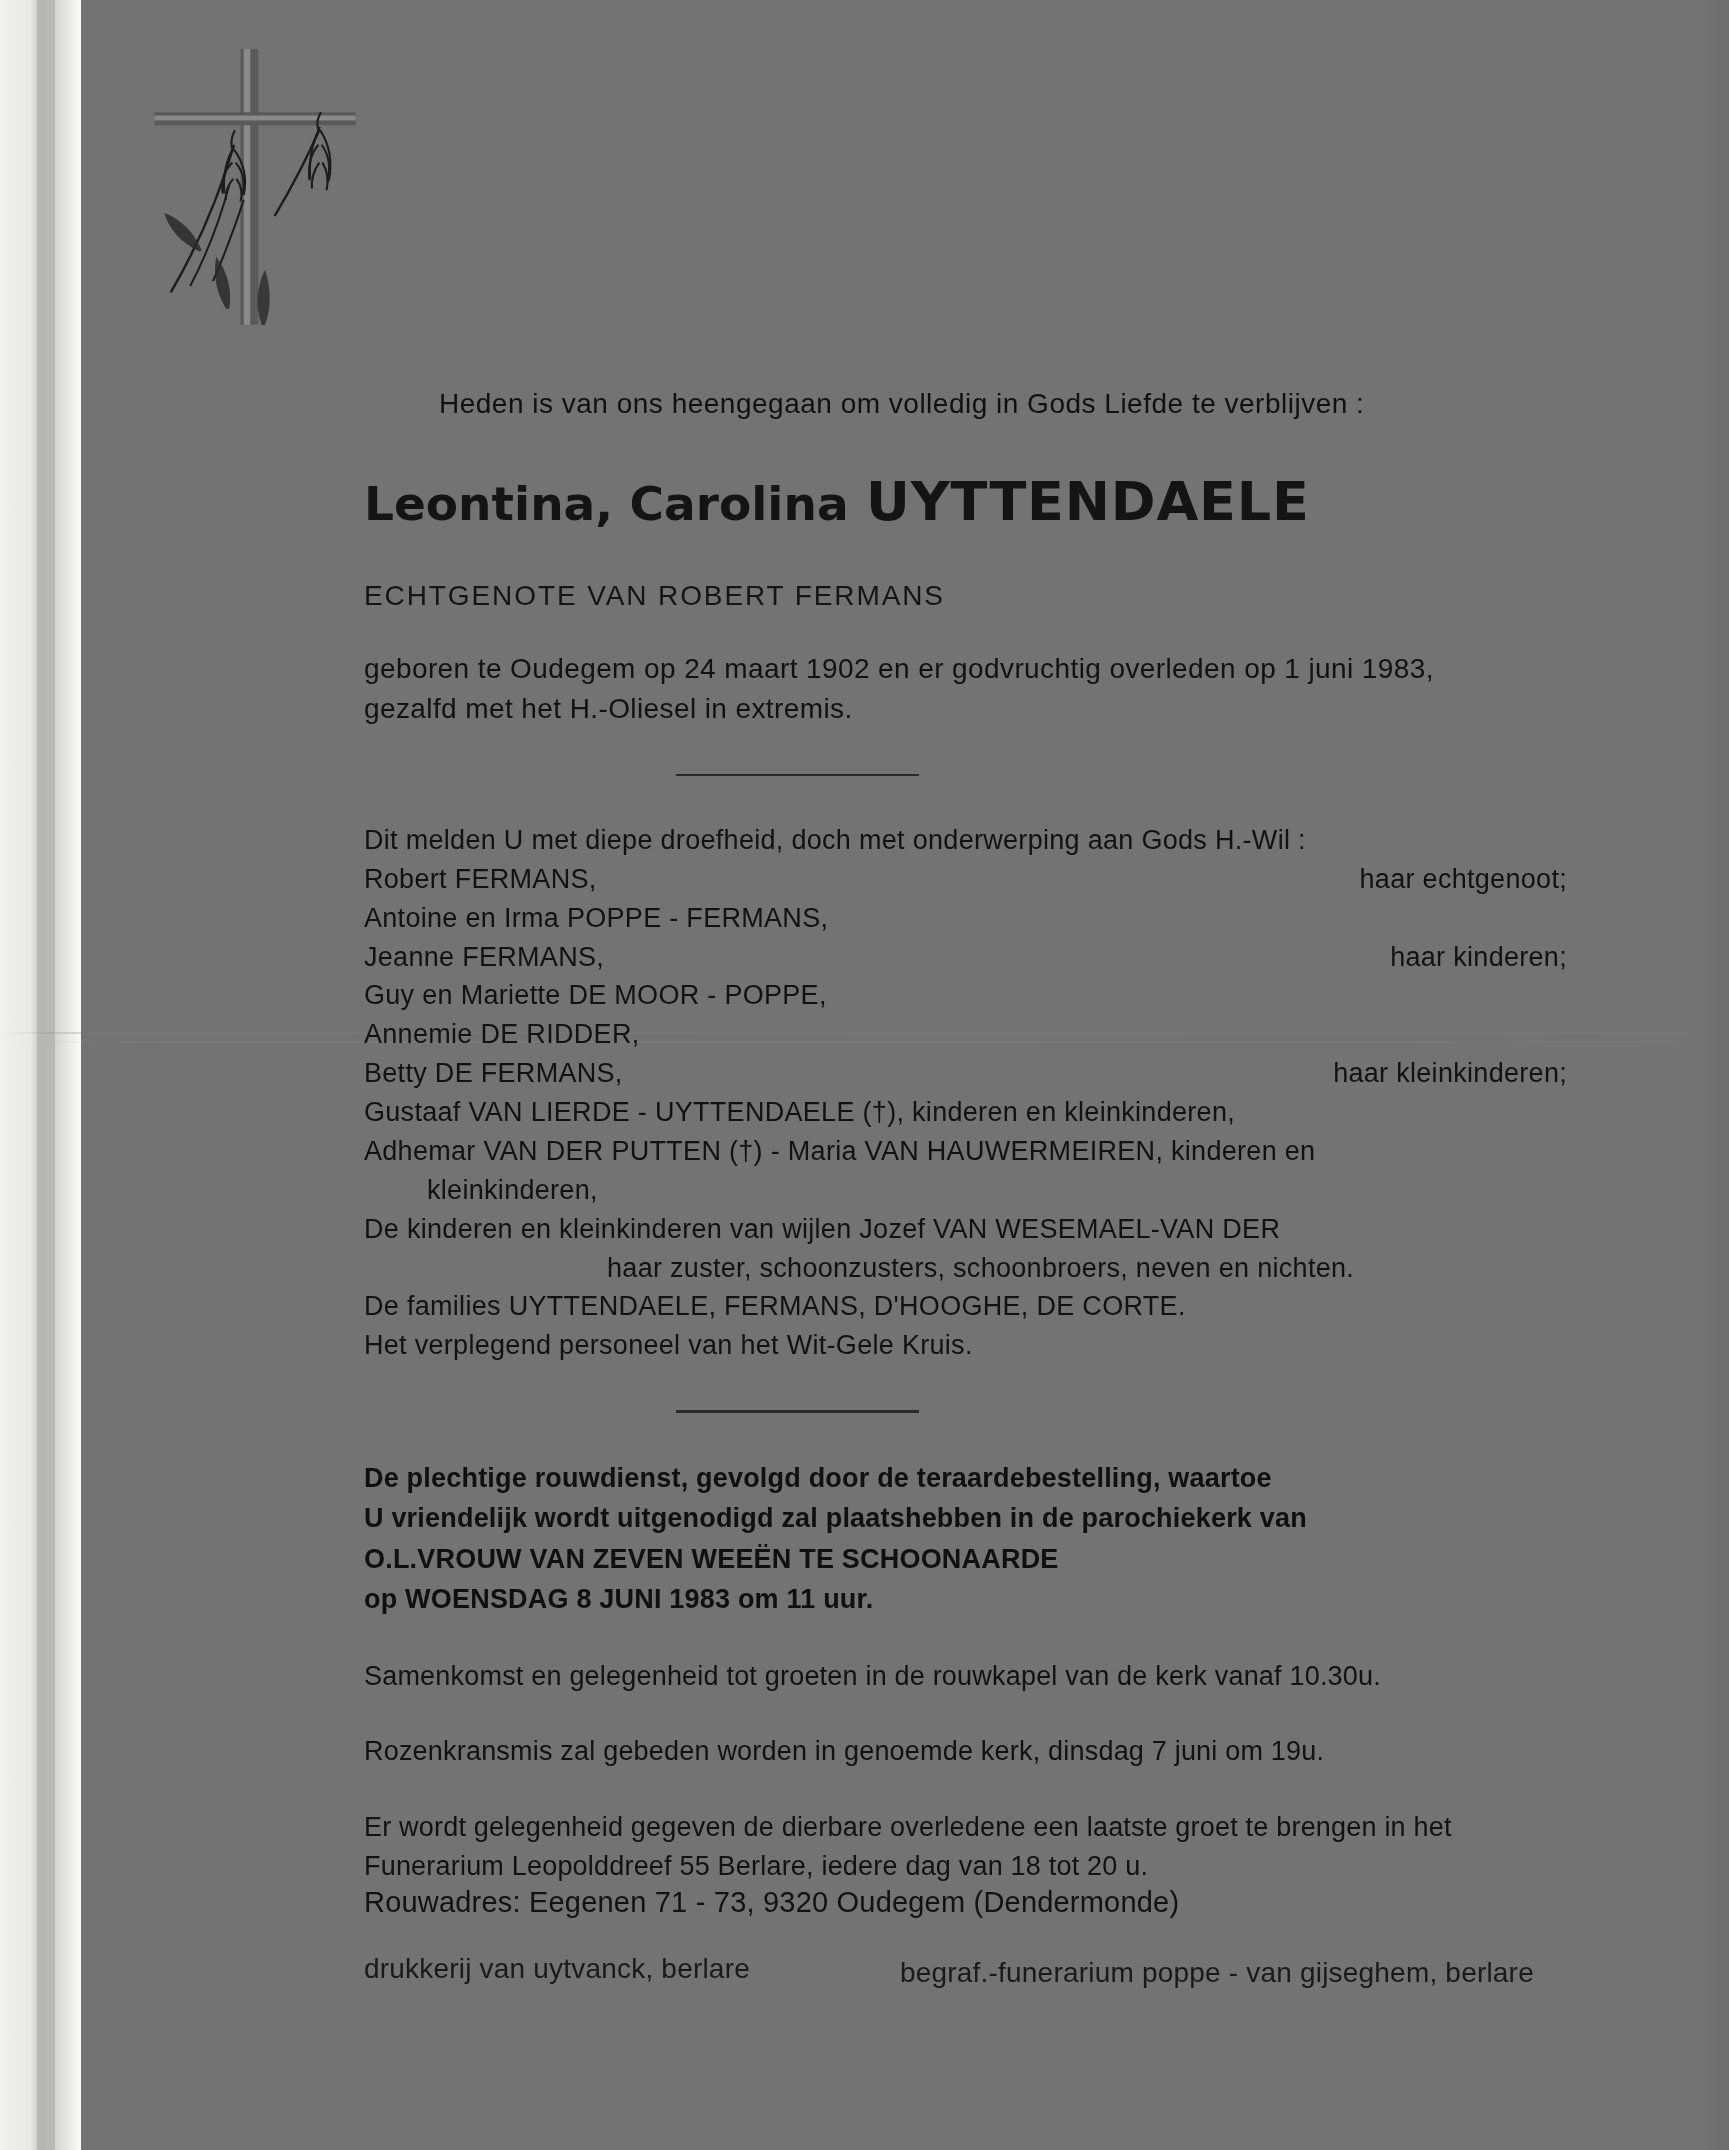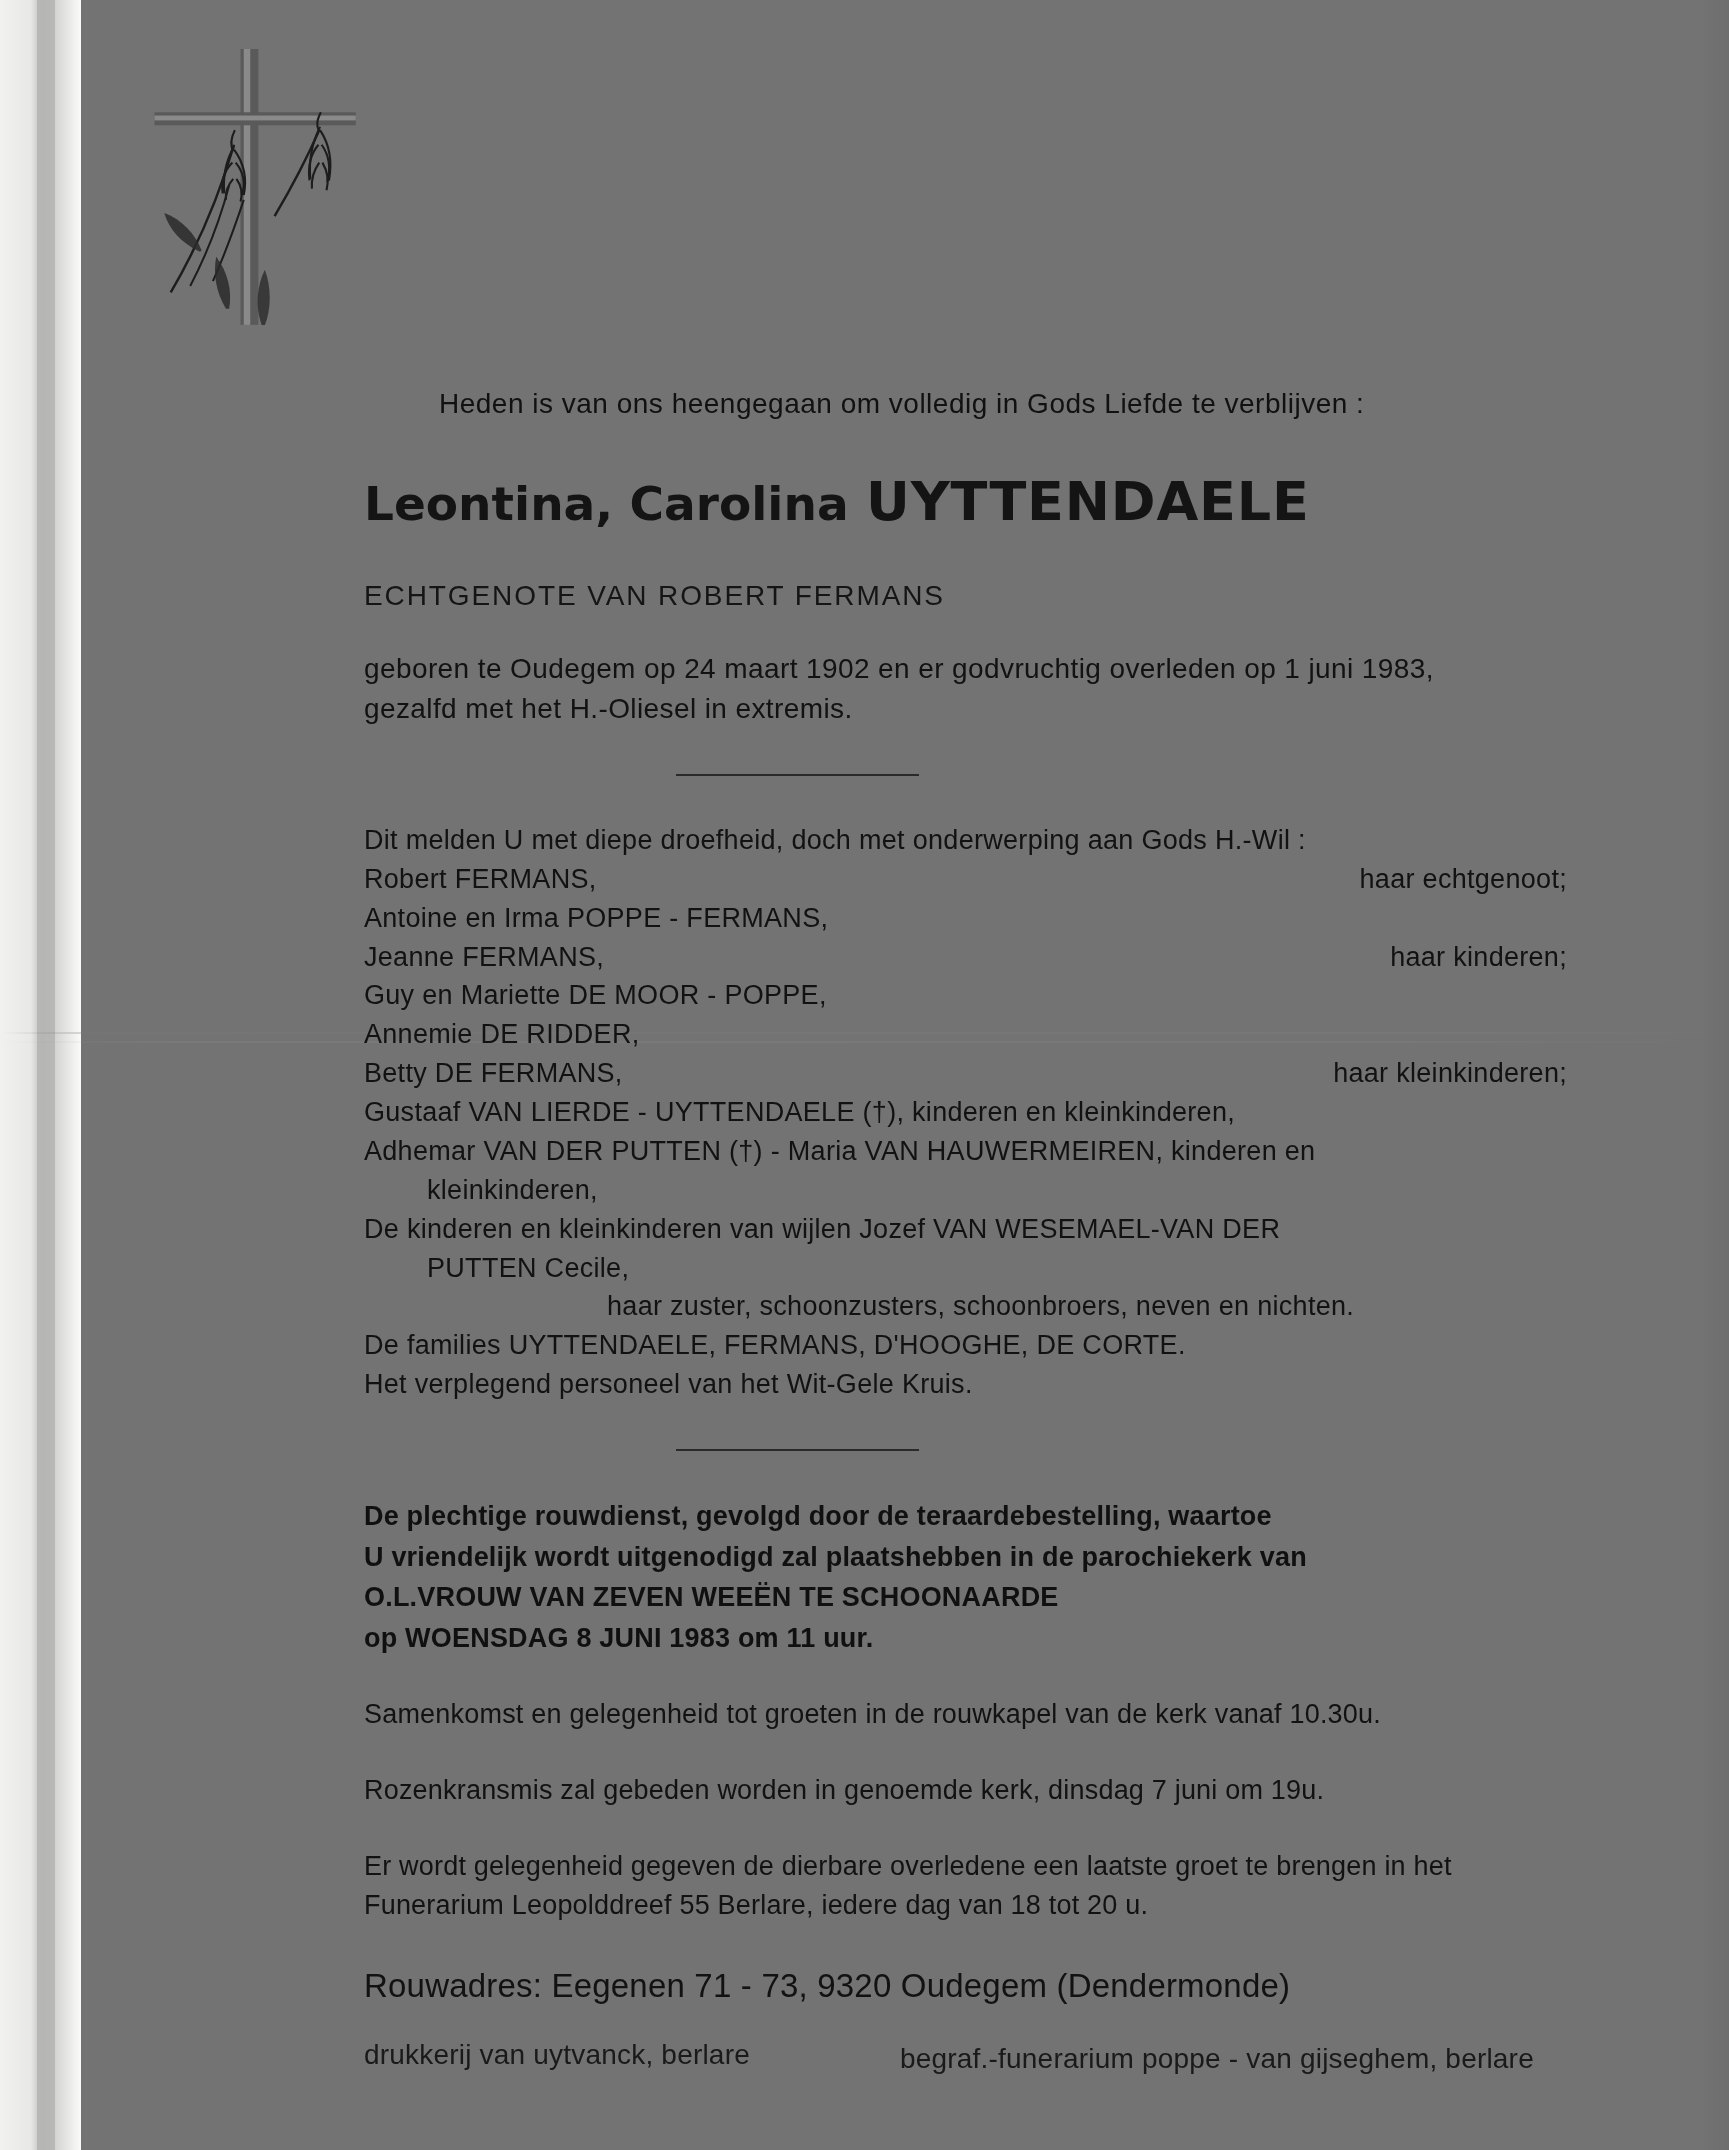--- a/index.html
+++ b/index.html
@@ -168,22 +168,21 @@
   .para {
     margin-top: 37px;
     font-size: 27px;
     line-height: 1.44;
     letter-spacing: 0.2px;
     color: #121212;
     max-width: 1217px;
   }
 
   .address {
-    margin-top: 42px;
-    font-size: 33px;
+    font-size: 29px;
     letter-spacing: 0.2px;
     color: #121212;
   }
 
   .footer {
     margin-top: 34px;
     font-size: 28px;
     letter-spacing: 0.2px;
     color: #1a1a1a;
     position: relative;
@@ -303,21 +302,20 @@
         <span class="right">haar kleinkinderen;</span>
       </div>
       <div class="row">
         <span>Gustaaf VAN LIERDE - UYTTENDAELE (†), kinderen en kleinkinderen,</span>
         <span class="right"></span>
       </div>
 
       <div>Adhemar VAN DER PUTTEN (†) - Maria VAN HAUWERMEIREN, kinderen en</div>
       <div class="indent">kleinkinderen,</div>
       <div>De kinderen en kleinkinderen van wijlen Jozef VAN WESEMAEL-VAN DER</div>
-      <div class="indent">PUTTEN Cecile,</div>
 
       <div class="indent2">haar zuster, schoonzusters, schoonbroers, neven en nichten.</div>
       <div>De families UYTTENDAELE, FERMANS, D'HOOGHE, DE CORTE.</div>
       <div>Het verplegend personeel van het Wit-Gele Kruis.</div>
     </div>
 
     <div class="rule2"></div>
 
     <div class="service">
       <div>De plechtige rouwdienst, gevolgd door de teraardebestelling, waartoe</div>

